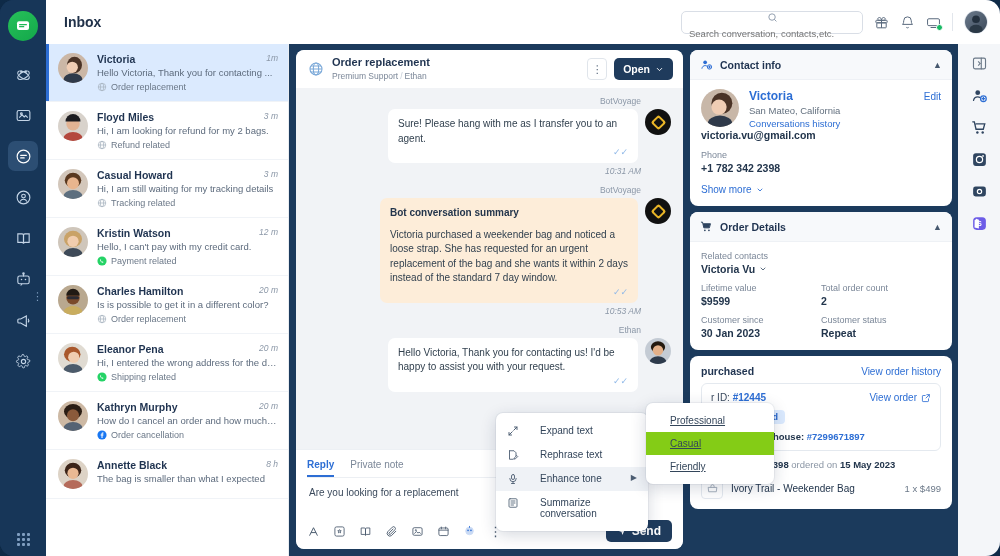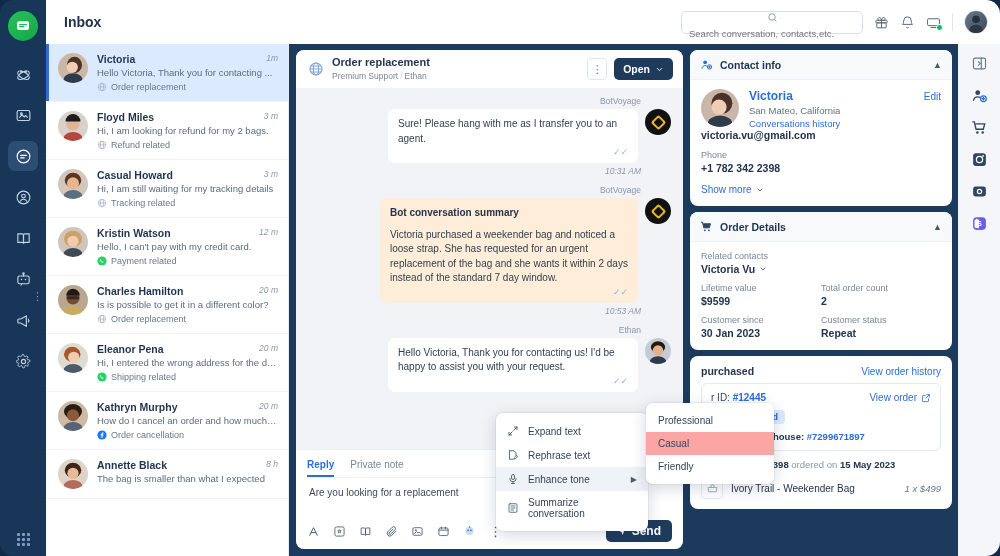--- a/index.html
+++ b/index.html
@@ -206,28 +206,28 @@
 
   
   .menu {
     position: absolute; background:#fff; border-radius:7px;
     box-shadow: 0 4px 16px rgba(20,40,70,.18), 0 0 0 1px rgba(20,40,70,.05);
     padding: 6px 0; z-index: 40;
   }
   .menu-ai { left: 450px; top: 413px; width: 152px; }
   .menu-tone { left: 600px; top: 403px; width: 128px; }
   .mi {
-    display:flex; align-items:center; gap: 9px; padding: 6px 11px;
+    display:flex; align-items:flex-start; gap: 21px; padding: 6px 11px;
     font-size: 10px; color:#33455a; cursor:pointer; position:relative;
   }
   .mi:hover, .mi.hl { background:#eff2f6; }
   .mi svg { width:12px;height:12px; color:#4d5e73; flex:0 0 12px;}
   .mi .arrow { margin-left:auto; font-size:8px; color:#4d5e73;}
-  .mi-plain { padding: 6px 12px; font-size:10px; color:#33455a; cursor:pointer;}
-  .mi-plain:hover, .mi-plain.hl { background:#fca5a5; }
+  .mi-plain { padding: 6px 24px; font-size:10px; color:#33455a; cursor:pointer;text-decoration:underline;}
+  .mi-plain:hover, .mi-plain.hl { background:#84cc16; }
 
   
   .rightpanel {
     width: 268px; flex: 0 0 268px; padding: 6px 6px 0 0;
     display:flex; flex-direction:column; gap: 6px; min-height:0; overflow:hidden;
   }
   .card { background:#fff; border-radius: 8px; overflow: hidden; flex: 0 0 auto;}
   .card-head {
     display:flex; align-items:center; gap:7px; padding: 8px 10px;
     background:#f7f9fb; border-bottom: 1px solid #eef1f5;
@@ -271,21 +271,21 @@
   .chip.fulfilled { background:#dbeafe; color:#2563c9;}
   .ob-pos { margin-top:7px; font-size:9.5px; color:#5b6a7c;}
   .ob-pos b { color:#22354c; font-weight:700;}
   .ob-pos .num { color:#2d6ed4; font-weight:700;}
   .items-line { padding: 8px 11px 5px 11px; font-size:9.5px; color:#8a95a4;}
   .items-line b { color:#22354c; font-weight:700;}
   .item-row { display:flex; align-items:center; gap:8px; padding: 2px 11px 10px 11px;}
   .item-thumb { width:22px;height:22px;border:1px solid #e4e9ef;border-radius:4px; display:flex;align-items:center;justify-content:center; flex:0 0 22px;}
   .item-thumb svg { width:13px;height:13px;color:#9aa6b4;}
   .item-name { font-size:10px; color:#22354c;}
-  .item-price { margin-left:auto; font-size:9.5px; color:#6b7888;font-style:italic;}
+  .item-price { margin-left:auto; font-size:9.5px; color:#6b7888;}
 
   
   .farrail {
     width: 42px; flex:0 0 42px; background:#f4f6f9;
     display:flex; flex-direction:column; align-items:center; padding-top: 10px; gap: 13px;
   }
   .fr-ico { width:19px;height:19px; display:flex;align-items:center;justify-content:center; cursor:pointer;}
   .fr-ico svg { width:17px;height:17px;}
 
   

